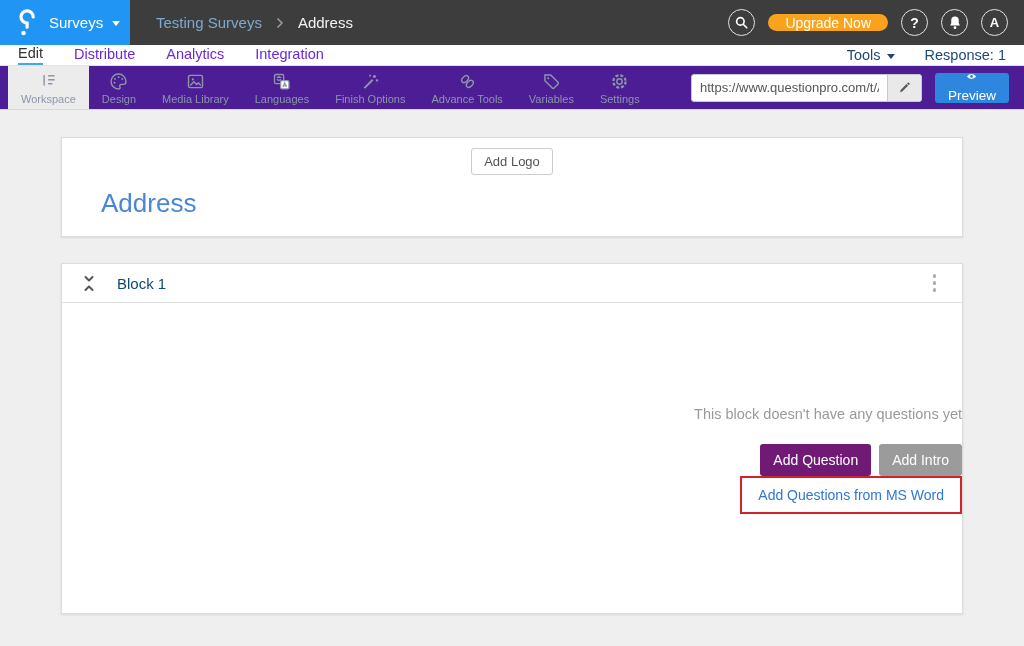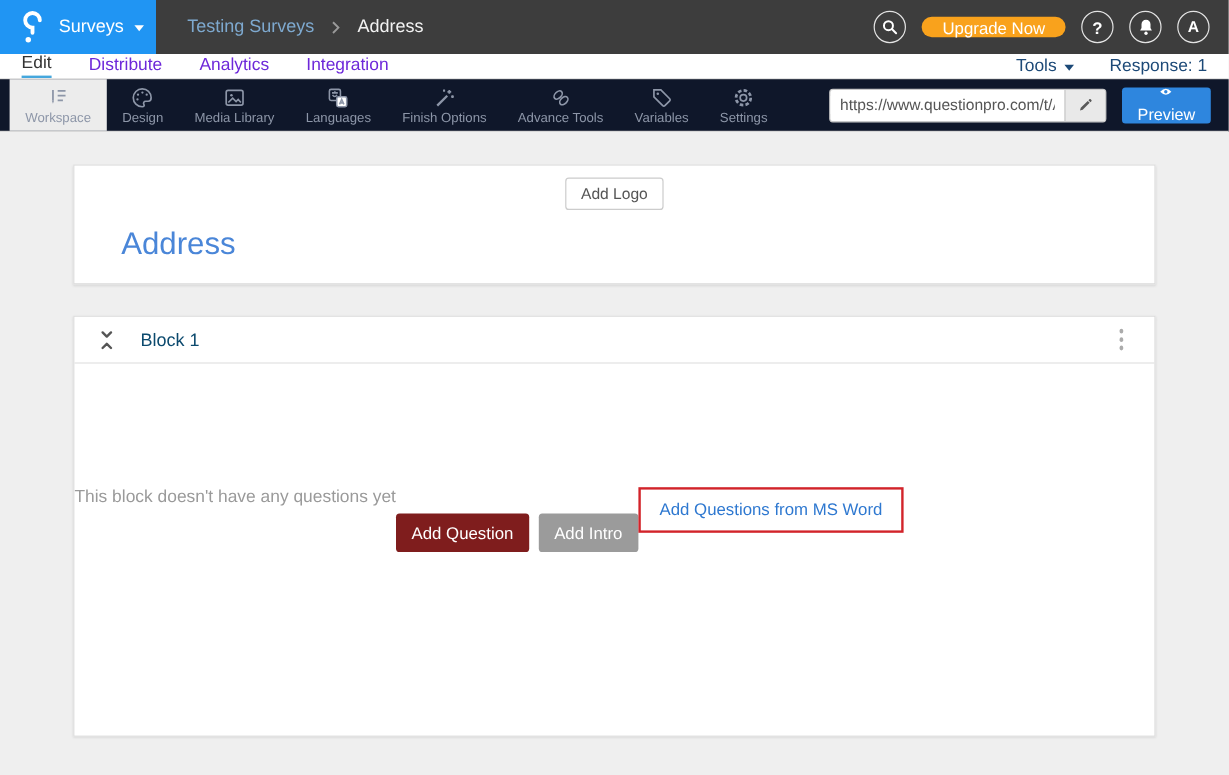--- a/index.html
+++ b/index.html
@@ -21,21 +21,21 @@
   
   .navrow { height:21px; background:#fff; display:flex; align-items:center; padding:0 18px; border-bottom:1px solid #e3e3e3; }
   .nav-tab { font-size:14.5px; color:#6d28d9; margin-right:31px; cursor:pointer; padding-bottom:2px; }
   .nav-tab.active { color:#333; border-bottom:2px solid #45a7dd; }
   .nav-right { margin-left:auto; display:flex; align-items:center; gap:30px; }
   .tools { font-size:14.5px; color:#1c4977; display:flex; align-items:center; gap:6px; cursor:pointer; }
   .caret-navy { width:0; height:0; border-left:4.5px solid transparent; border-right:4.5px solid transparent; border-top:5px solid #1c4977; margin-top:2px; }
   .response { font-size:14.5px; color:#1c4977; }
 
   
-  .toolbar { height:44px; background:#0f172a; display:flex; align-items:stretch; padding-left:8px; border-bottom:1px solid #d8d8d8; }
+  .toolbar { height:44px; background:#4c1d95; display:flex; align-items:stretch; padding-left:8px; border-bottom:1px solid #d8d8d8; }
   .tool-item { display:flex; flex-direction:column; align-items:center; justify-content:center; gap:1px; padding:0 13px; color:#8d96a8; cursor:pointer; }
   .tool-item.active { background:#ececec; }
   .tool-item svg { stroke:#8d96a8; }
   .tool-label { font-size:11px; white-space:nowrap; }
   .toolbar-right { margin-left:auto; display:flex; align-items:center; gap:13px; padding-right:15px; }
   .url-box { width:231px; height:28px; border:1px solid #c9c9c9; border-radius:3px; background:#fff; display:flex; align-items:center; overflow:hidden; }
   .url-text { flex:1; font-size:13px; color:#555; padding:0 8px; white-space:nowrap; overflow:hidden; border:none; outline:none; font-family:inherit; min-width:0; }
   .url-edit { width:34px; align-self:stretch; background:#e9e9e9; border-left:1px solid #c9c9c9; display:flex; align-items:center; justify-content:center; cursor:pointer; }
   .preview-btn { background:#2e86de; color:#fff; border:none; border-radius:3px; height:30px; padding:0 13px; font-size:13.5px; font-weight:500; font-family:inherit; display:flex; align-items:center; gap:8px; cursor:pointer;flex-direction:column; }
 
@@ -45,25 +45,25 @@
   .header-card { padding:10px 0 17px; margin-bottom:26px; }
   .add-logo-row { text-align:center; }
   .add-logo-btn { background:#fff; border:1px solid #ccc; border-radius:3px; padding:5px 12px; font-size:13px; color:#555; font-family:inherit; cursor:pointer; }
   .survey-title { margin:13px 0 0 39px; color:#4a86d8; font-size:26px; font-weight:400; }
 
   .block-header { height:39px; display:flex; align-items:center; padding:0 20px; border-bottom:1px solid #e2e2e2; }
   .collapse-btn { margin-right:21px; display:flex; cursor:pointer; }
   .block-title { font-size:15px; color:#0c4a6e; }
   .kebab { margin-left:auto; display:flex; flex-direction:column; gap:3.5px; padding:4px 6px; cursor:pointer; }
   .kebab span { width:3.5px; height:3.5px; border-radius:50%; background:#ababab; }
-  .block-body { height:310px; display:flex; flex-direction:row; align-items:flex-start; padding-top:103px; }
+  .block-body { height:310px; display:flex; flex-direction:column; align-items:flex-end; padding-top:103px; }
   .empty-text { color:#9a9a9a; font-size:14.5px; }
   .btn-row { display:flex; gap:8px; margin-top:22px; }
   .btn { border:none; border-radius:3px; color:#fff; font-size:14px; font-weight:500; font-family:inherit; padding:8px 13px; cursor:pointer; }
-  .btn-primary { background:#7f1d1d; }
+  .btn-primary { background:#701a75; }
   .btn-gray { background:#9b9b9b; }
   .word-link-box { margin-top:0; border:2px solid #d2232a; padding:8px 16px; }
   .word-link { color:#2e78d0; font-size:14px; font-weight:500; cursor:pointer; }
 </style>
 </head>
 <body>
 
 <header class="topbar">
   <div class="brand">
     <svg width="25" height="29" viewBox="0 0 24 28">

